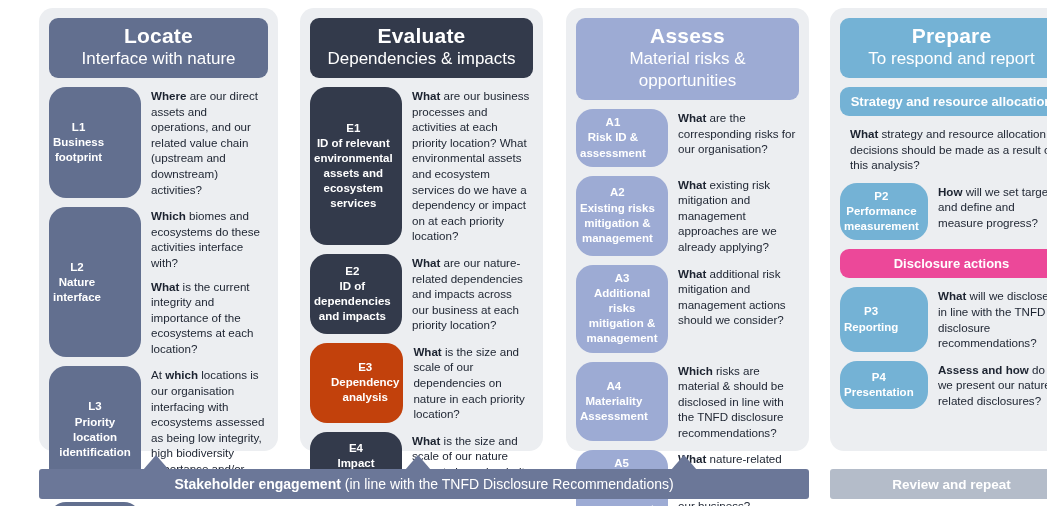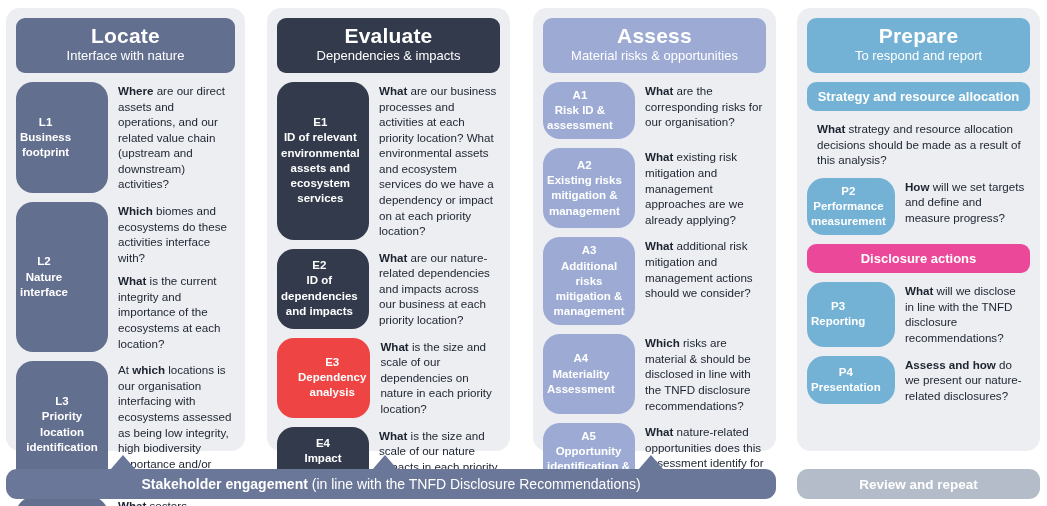--- a/index.html
+++ b/index.html
@@ -3,21 +3,21 @@
 <meta charset="utf-8">
 <style>
   * { box-sizing: border-box; margin: 0; padding: 0; }
   body {
     width: 1047px; height: 506px;
     background: #ffffff;
     font-family: "Liberation Sans", sans-serif;
     overflow: hidden;
     position: relative;
   }
-  .board { position: relative; width: 952px; height: 506px; }
+  .board { position: relative; width: 952px; height: 506px; margin-left: 33px; }
 
   .panel {
     position: absolute;
     top: 8px;
     background: #eceef1;
     border-radius: 14px;
     padding: 10px;
   }
   #panel-locate   { left: 6px;   width: 239px; height: 443px; }
   #panel-evaluate { left: 267px; width: 243px; height: 443px; }
@@ -29,21 +29,21 @@
     text-align: center;
     padding: 7px 6px 8px;
     color: #ffffff;
     margin-bottom: 9px;
   }
   .col-header .ttl {
     font-size: 21px; font-weight: bold; line-height: 1.05;
     letter-spacing: .2px; display:block;
   }
   .col-header .sub {
-    font-size: 13px; line-height: 1.3; display:block; margin-top: 1px;
+    font-size: 17px; line-height: 1.3; display:block; margin-top: 1px;
   }
 
   .subbar {
     border-radius: 9px;
     text-align: center;
     color: #ffffff;
     font-size: 13px;
     font-weight: bold;
     padding: 7px 6px;
     margin: 0 0 9px 0;
@@ -72,21 +72,21 @@
     line-height: 1.345;
     color: #1c2330;
   }
   .qtext p { margin: 0 0 8px 0; }
   .qtext p:last-child { margin-bottom: 0; }
   .qtext b { font-weight: bold; }
 
   
   .banner {
     position: absolute;
-    border-radius: 11px;
+    border-radius: 3px;
     color: #ffffff;
     display: flex; align-items: center; justify-content: center;
     font-size: 14px;
     height: 30px;
   }
   #stakeholder-bar {
     left: 6px; top: 469px; width: 770px;
     background: #6b7798;
   }
   #review-bar {
@@ -171,21 +171,21 @@
         </div>
         <div class="row">
           <div class="chip" style="background: rgb(51, 58, 75);">
             <span>E2<br>ID of<br>dependencies<br>and impacts</span>
           </div>
           <div class="qtext">
             <p><b>What</b> are our nature-related dependencies and impacts across our business at each priority location?</p>
           </div>
         </div>
         <div class="row">
-          <div class="chip" style="background: #ef4444; padding-left: 21px;">
+          <div class="chip" style="background: #c2410c; padding-left: 21px;">
             <span>E3<br>Dependency<br>analysis</span>
           </div>
           <div class="qtext">
             <p><b>What</b> is the size and scale of our dependencies on nature in each priority location?</p>
           </div>
         </div>
         <div class="row">
           <div class="chip" style="background: rgb(51, 58, 75);">
             <span>E4<br>Impact analysis</span>
           </div>

